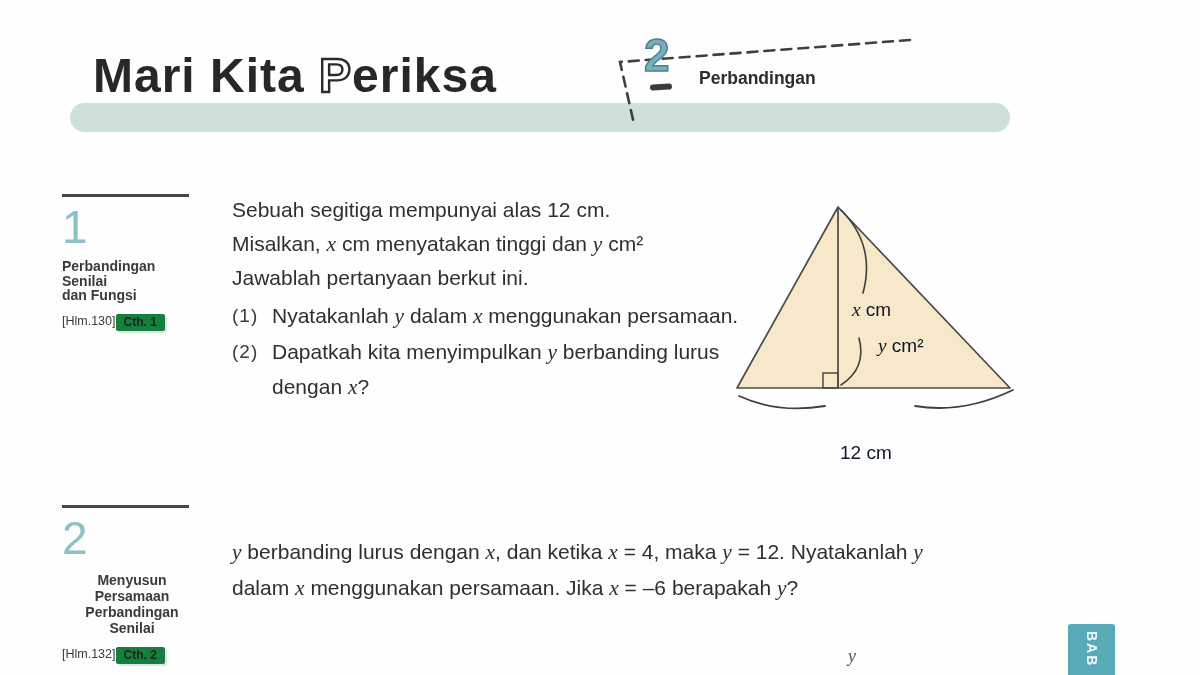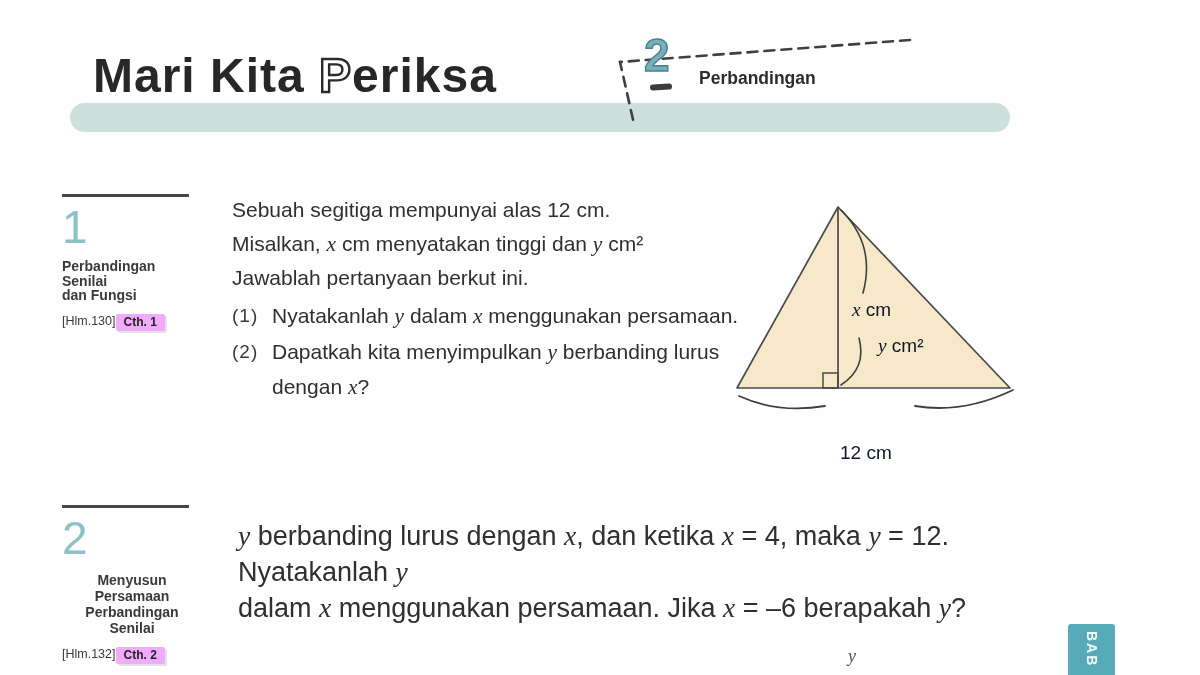--- a/index.html
+++ b/index.html
@@ -52,38 +52,38 @@
     font-size:46px; line-height:1.05; font-weight:400;
     color:#8cc1c7; margin-top:6px;
   }
   .side-topic {
     margin-top:8px; font-size:14px; font-weight:700;
     color:#3a3a3a; line-height:14.5px;
   }
   .side-refs { margin-top:11px; display:flex; align-items:flex-start; }
   .side-page { font-size:12.5px; color:#3a3a3a; }
   .cth-badge {
-    background:#f0abfc; color:#222;
+    background:#15803d; color:#222;
     font-size:12px; font-weight:700;
     padding:1px 8px 2px 8px; border-radius:2px;
     box-shadow:2px 2px 0 #e3e3e3;
     white-space:nowrap;
   }
   .side-1 { left:62px; top:194px; }
   .side-2 { left:62px; top:505px; }
   .side-2 .side-topic { margin-top:10px; line-height:16px;text-align:center; }
   .side-2 .side-refs { }
 
   
   .prob-1 { left:232px; top:193px; width:520px; font-size:21px; line-height:33.5px; }
   .q-list { margin-top:4px; }
   .q-item { display:flex; margin-top:2px; }
   .q-num { width:40px; flex:0 0 40px; font-size:19px; color:#3a3a3a; letter-spacing:1px; }
   .q-body { flex:1; }
-  .prob-2 { left:232px; top:518px; width:820px; font-size:27px; line-height:36px;margin-left:6px; }
+  .prob-2 { left:232px; top:534px; width:820px; font-size:21px; line-height:36px; }
 
   .mv { font-family:"Liberation Serif", serif; font-style:italic; font-size:1.02em; }
 
   
   .diagram { left:715px; top:193px; width:320px; height:248px; z-index:2; }
   .diagram svg { position:absolute; left:0; top:0; }
   .dia-label { position:absolute; font-size:19px; color:#0f172a; white-space:nowrap; }
   .lbl-height { left:137px; top:106px; }
   .lbl-area  { left:163px; top:142px; }
   .lbl-base  { left:125px; top:201px;margin-top:48px; }

